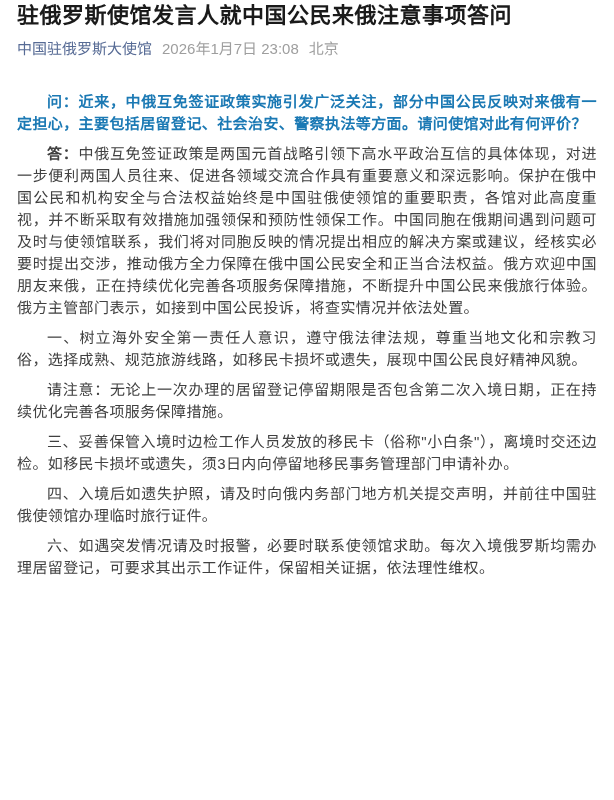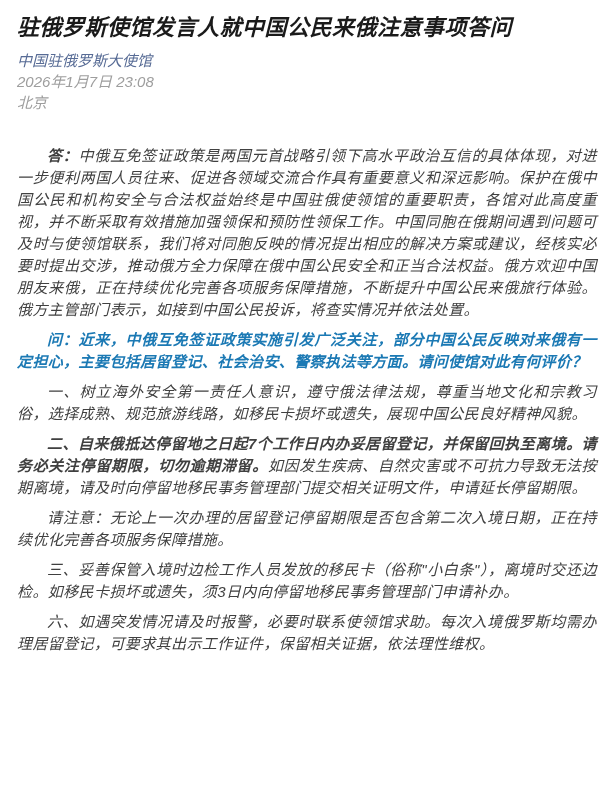--- a/index.html
+++ b/index.html
@@ -7,49 +7,47 @@
     padding: 0;
     background: #ffffff;
     font-family: "Liberation Sans", "DejaVu Sans", sans-serif;
   }
   body {
     width: 614px;
     height: 800px;
     overflow: hidden;
   }
   .page {
-    padding: 12px 17px 0 17px;
+    padding: 0 17px 0 17px;
     box-sizing: border-box;
-    font-style: italic;
   }
   .article-title {
     font-size: 22px;
     line-height: 31px;
     font-weight: 700;
     color: #1a1a1a;
     margin: 0 0 7px 0;
     letter-spacing: 0.5px;
   }
   .meta-line {
     display: flex;
     align-items: baseline;
     font-size: 15px;
     line-height: 21px;
     margin: 0 0 32px 0;
     white-space: nowrap;
-    flex-direction: column;
   }
   .account-name {
     color: var(--account-color, #576b95);
     margin-right: 10px;
     cursor: pointer;
   }
   .publish-date {
     color: var(--meta-color, #9e9e9e);
-    margin-right: 20px;
+    margin-right: 10px;
   }
   .publish-location {
     color: var(--meta-color, #9e9e9e);
   }
   .article-body {
     color: var(--body-color, #404040);
   }
   .para {
     font-size: 15px;
     line-height: 22px;
@@ -75,21 +73,21 @@
 <div class="page">
   <h1 class="article-title">驻俄罗斯使馆发言人就中国公民来俄注意事项答问</h1>
 
   <div class="meta-line">
     <span class="account-name">中国驻俄罗斯大使馆</span>
     <span class="publish-date">2026年1月7日 23:08</span>
     <span class="publish-location">北京</span>
   </div>
 
   <div class="article-body">
+      <p class="para"><span class="run-question">问：近来，中俄互免签证政策实施引发广泛关注，部分中国公民反映对来俄有一定担心，主要包括居留登记、社会治安、警察执法等方面。请问使馆对此有何评价？</span></p>
       <p class="para"><span class="run-bold">答：</span><span class="run-normal">中俄互免签证政策是两国元首战略引领下高水平政治互信的具体体现，对进一步便利两国人员往来、促进各领域交流合作具有重要意义和深远影响。保护在俄中国公民和机构安全与合法权益始终是中国驻俄使领馆的重要职责，各馆对此高度重视，并不断采取有效措施加强领保和预防性领保工作。中国同胞在俄期间遇到问题可及时与使领馆联系，我们将对同胞反映的情况提出相应的解决方案或建议，经核实必要时提出交涉，推动俄方全力保障在俄中国公民安全和正当合法权益。俄方欢迎中国朋友来俄，正在持续优化完善各项服务保障措施，不断提升中国公民来俄旅行体验。俄方主管部门表示，如接到中国公民投诉，将查实情况并依法处置。</span></p>
-      <p class="para"><span class="run-question">问：近来，中俄互免签证政策实施引发广泛关注，部分中国公民反映对来俄有一定担心，主要包括居留登记、社会治安、警察执法等方面。请问使馆对此有何评价？</span></p>
       <p class="para"><span class="run-normal">一、树立海外安全第一责任人意识，遵守俄法律法规，尊重当地文化和宗教习俗，选择成熟、规范旅游线路，如移民卡损坏或遗失，展现中国公民良好精神风貌。</span></p>
-      <p class="para"><span class="run-bold">二、自来俄抵达停留地之日起7个工作日内办妥居留登记，并保留回执至离境。请务必关注停留期限，切勿逾期滞留。</span><span class="run-normal">如因发生疾病、自然灾害或不可抗力导致无法按期离境，请及时向停留地移民事务管理部门提交相关证明文件，申请延长停留期限。</span></p>
       <p class="para"><span class="run-normal">请注意：无论上一次办理的居留登记停留期限是否包含第二次入境日期，正在持续优化完善各项服务保障措施。</span></p>
       <p class="para"><span class="run-normal">三、妥善保管入境时边检工作人员发放的移民卡（俗称"小白条"），离境时交还边检。如移民卡损坏或遗失，须3日内向停留地移民事务管理部门申请补办。</span></p>
+      <p class="para"><span class="run-normal">四、入境后如遗失护照，请及时向俄内务部门地方机关提交声明，并前往中国驻俄使领馆办理临时旅行证件。</span></p>
       <p class="para"><span class="run-normal">六、如遇突发情况请及时报警，必要时联系使领馆求助。每次入境俄罗斯均需办理居留登记，可要求其出示工作证件，保留相关证据，依法理性维权。</span></p>
     </div>
 </div>
 
 </body></html>

